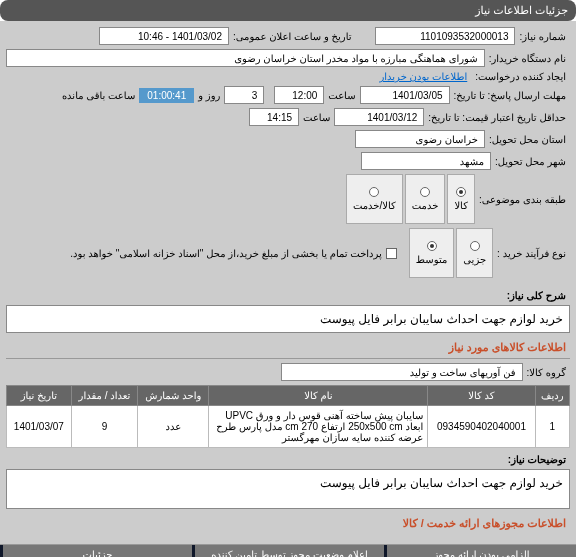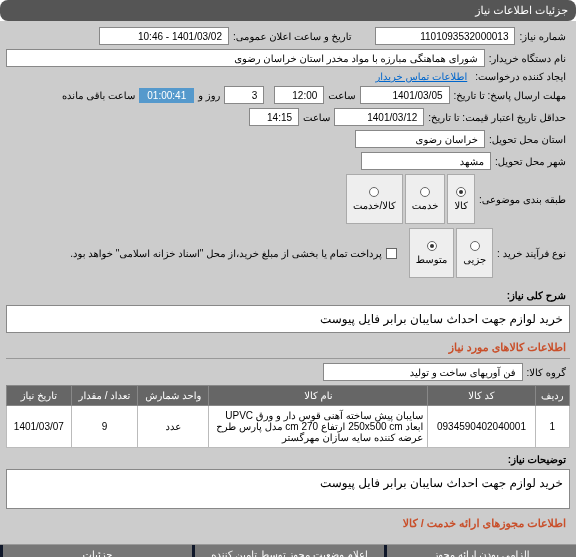--- a/index.html
+++ b/index.html
@@ -49,21 +49,21 @@
       <span class="input" style="width:130px">1401/03/02 - 10:46</span>
     </div>
 
     <div class="row">
       <span class="label">نام دستگاه خریدار:</span>
       <span class="input wide">شورای هماهنگی مبارزه با مواد مخدر استان خراسان رضوی</span>
     </div>
 
     <div class="row">
       <span class="label">ایجاد کننده درخواست:</span>
-      <a class="link">اطلاعات تماس خریدار</a>
+      <a class="link">اطلاعات بودن خریدار</a>
     </div>
 
     <div class="row">
       <span class="label">مهلت ارسال پاسخ: تا تاریخ:</span>
       <span class="input" style="width:90px">1401/03/05</span>
       <span class="label">ساعت</span>
       <span class="input" style="width:50px">12:00</span>
       <span class="input" style="width:40px;margin-right:10px">3</span>
       <span class="label">روز و</span>
       <span class="counter">01:00:41</span>
@@ -125,21 +125,21 @@
 
     <div class="row">
       <span class="label" style="font-weight:bold">شرح کلی نیاز:</span>
     </div>
     <div class="desc-box">خرید لوازم جهت  احداث سایبان برابر فایل پیوست</div>
 
     <div class="sub-header">اطلاعات کالاهای مورد نیاز</div>
 
     <div class="row">
       <span class="label">گروه کالا:</span>
-      <span class="input" style="width:200px">فن آوریهای ساخت و تولید</span>
+      <span class="input" style="width:242px">فن آوریهای ساخت و تولید</span>
     </div>
 
     <div class="watermark">
     <table>
       <thead>
         <tr>
           <th>ردیف</th>
           <th>کد کالا</th>
           <th>نام کالا</th>
           <th>واحد شمارش</th>

